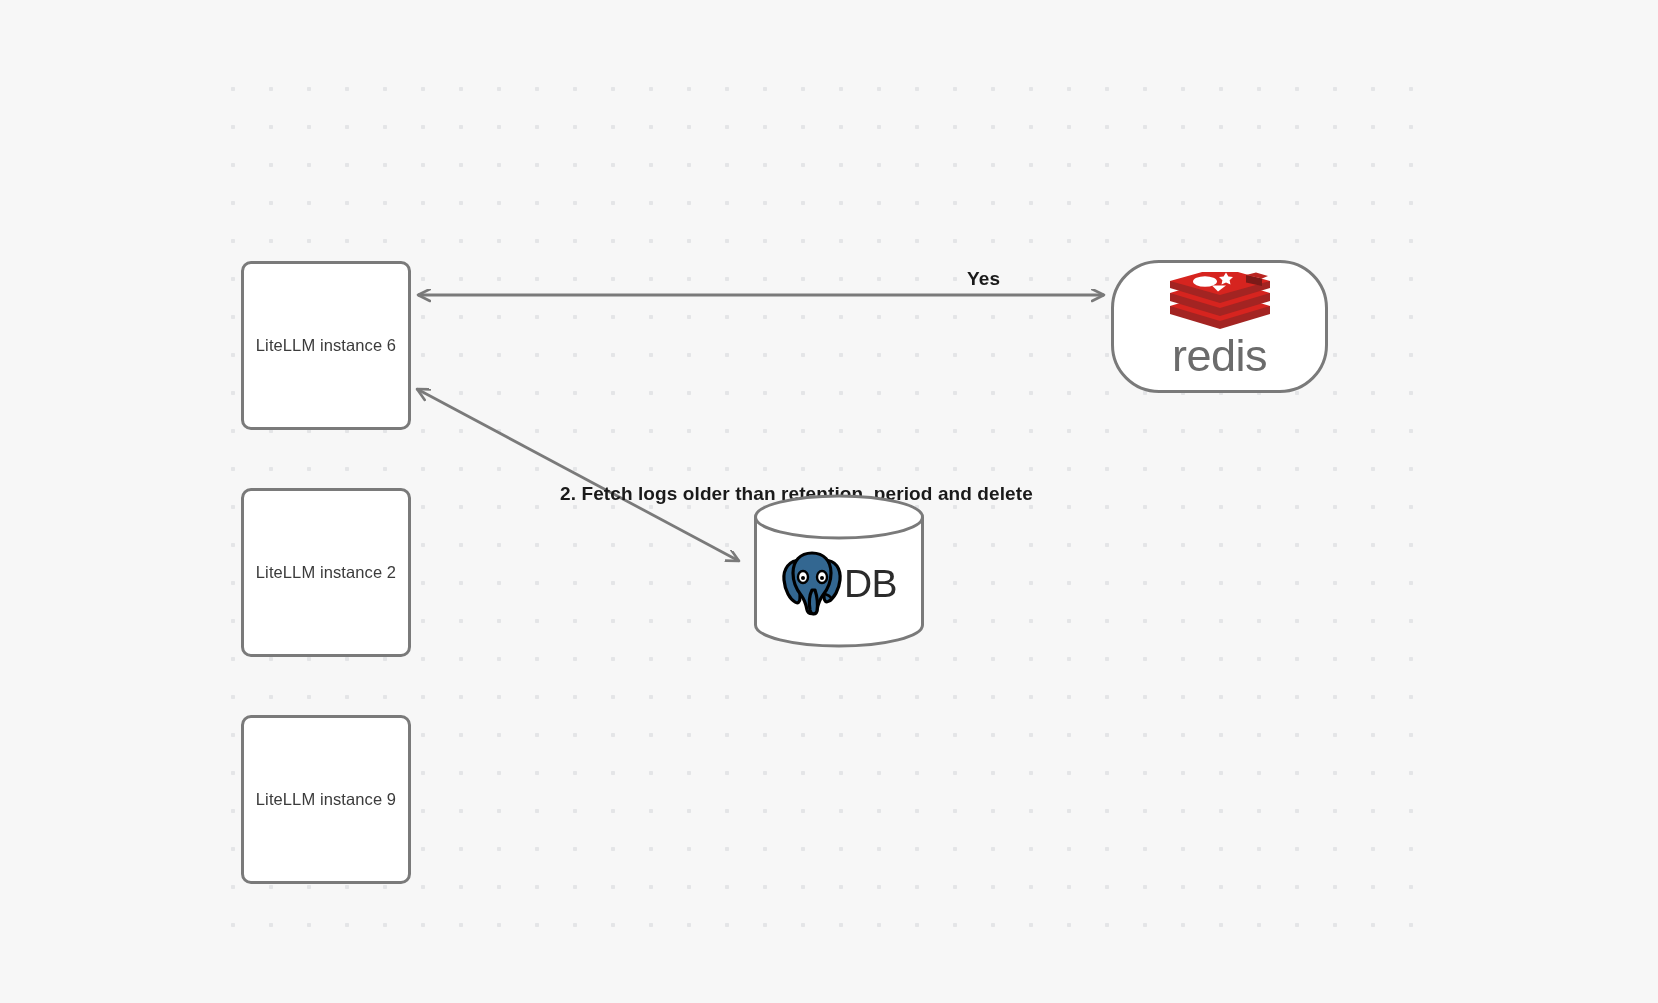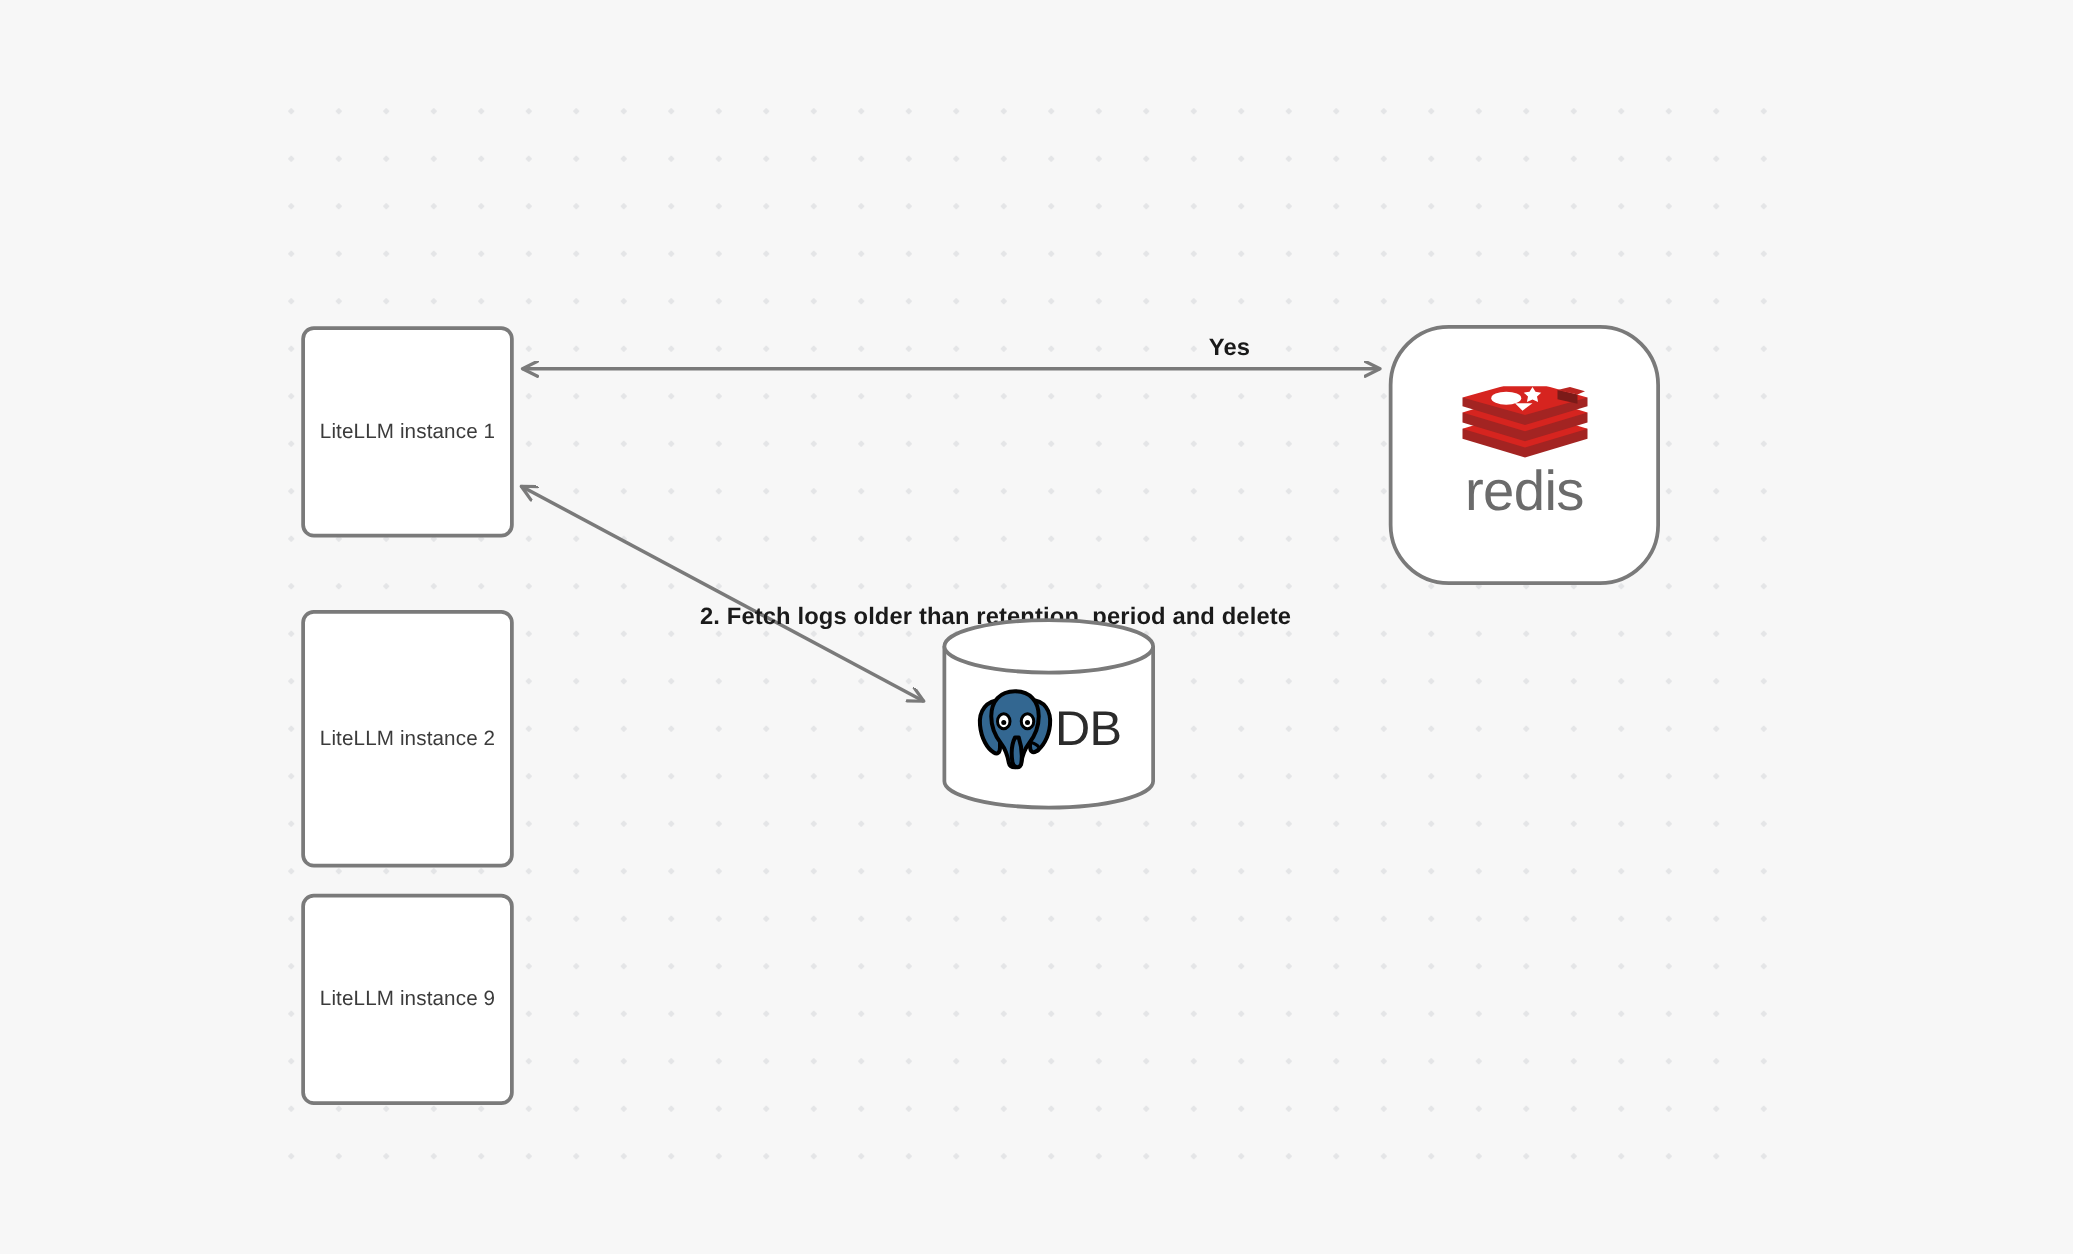--- a/index.html
+++ b/index.html
@@ -39,30 +39,30 @@
     justify-content: center;
   }
   .node-label {
     font-size: 16.5px;
     color: #3b3b3b;
     font-family: "Liberation Sans", sans-serif;
     letter-spacing: 0.1px;
     white-space: nowrap;
   }
   #litellm-1 { left: 241px; top: 261px; width: 170px; height: 169px; }
-  #litellm-2 { left: 241px; top: 488px; width: 170px; height: 206px; }
+  #litellm-2 { left: 241px; top: 488px; width: 170px; height: 169px; }
   #litellm-3 { left: 241px; top: 715px; width: 170px; height: 169px; }
 
   
   #redis-node {
     position: absolute;
     left: 1111px;
     top: 260px;
     width: 217px;
-    height: 208px;
+    height: 133px;
     box-sizing: border-box;
     background: #ffffff;
     border: 3px solid #7a7a7a;
     border-radius: 48px;
     display: flex;
     flex-direction: column;
     align-items: center;
     justify-content: center;
   }
   #redis-logo-wrap {
@@ -150,21 +150,21 @@
 
     <line x1="417" y1="389" x2="739" y2="561" stroke="#7a7a7a" stroke-width="2.8" marker-start="url(#arrow-left)" marker-end="url(#arrow-right)"></line>
   </svg>
 
 
   <div class="edge-label" id="label-yes">Yes</div>
 
   <div class="edge-label" id="label-2">2.  Fetch logs older than retention_period and delete</div>
 
   <div class="node-box" id="litellm-1">
-    <span class="node-label">LiteLLM instance 1</span>
+    <span class="node-label">LiteLLM instance 6</span>
   </div>
 
   <div class="node-box" id="litellm-2">
     <span class="node-label">LiteLLM instance 2</span>
   </div>
 
   <div class="node-box" id="litellm-3">
     <span class="node-label">LiteLLM instance 9</span>
   </div>
 

